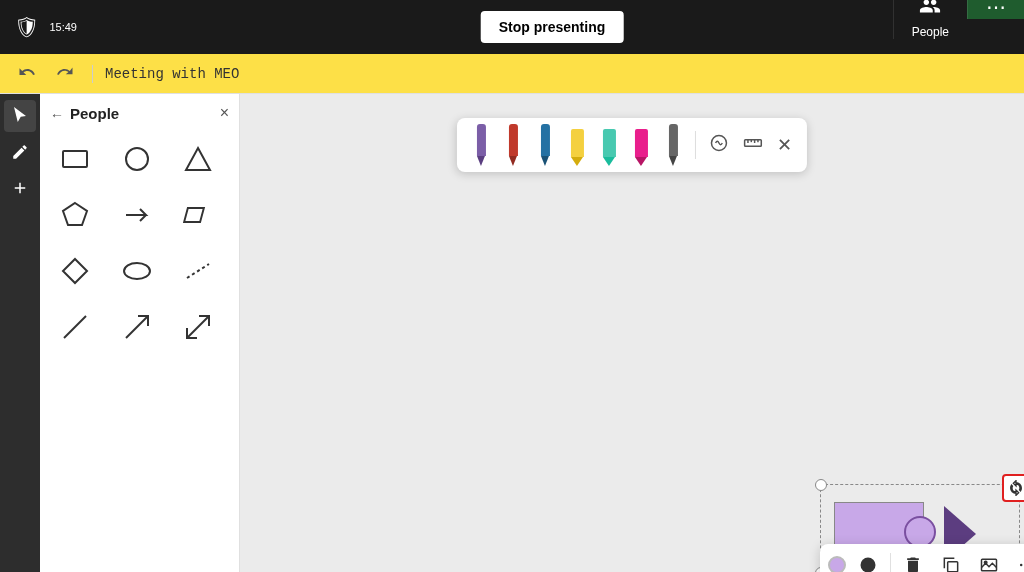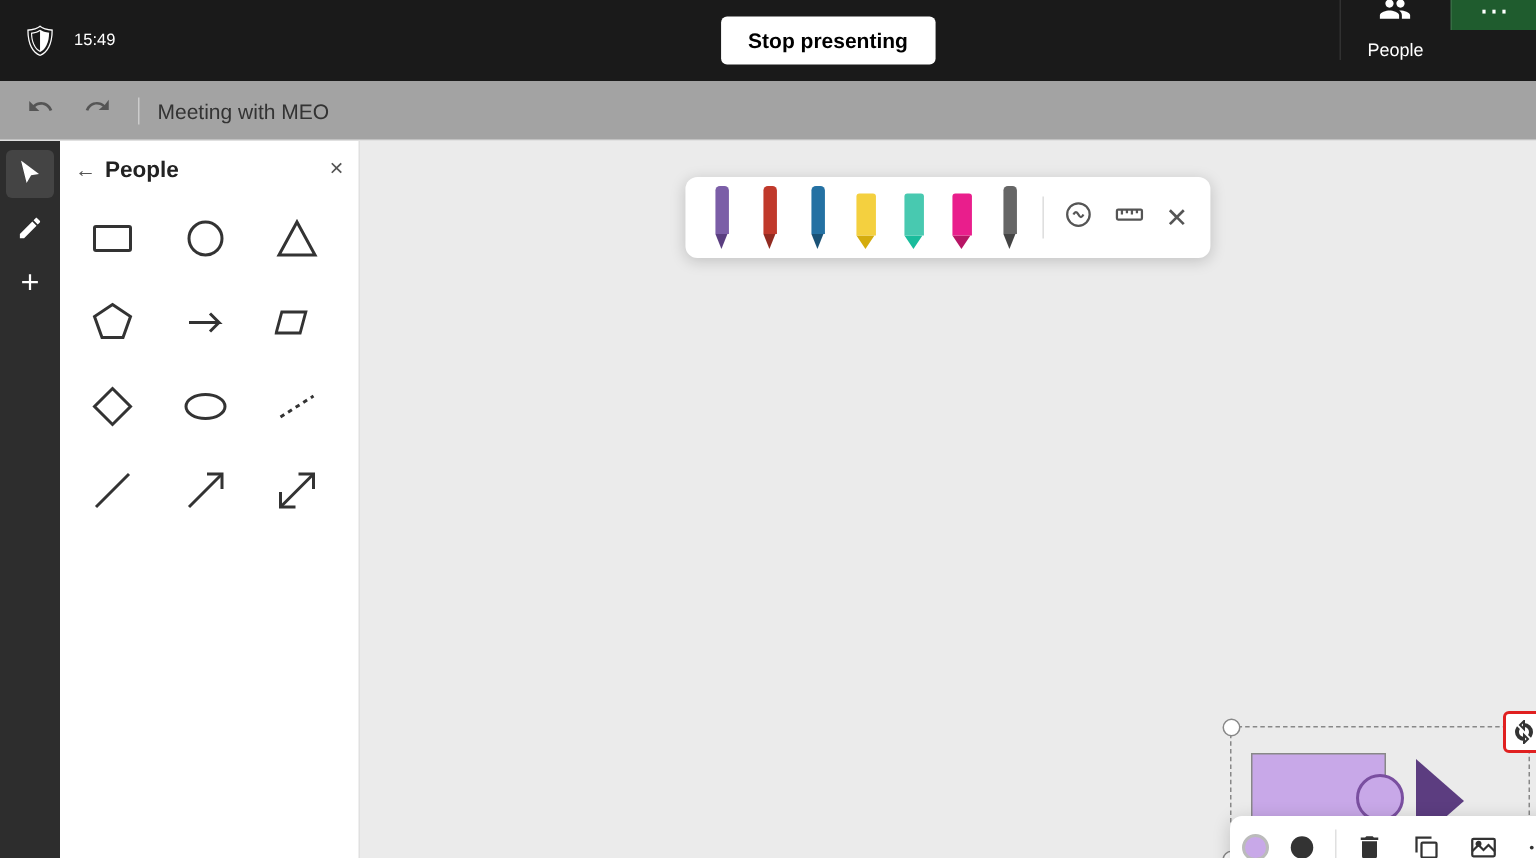--- a/index.html
+++ b/index.html
@@ -25,23 +25,23 @@
     .topbar-nav-item {
       display: flex; flex-direction: column; align-items: center; justify-content: center;
       color: #fff; padding: 0 18px; font-size: 12px; cursor: pointer; gap: 3px;
       border-left: 1px solid rgba(255,255,255,0.1);
     }
     .topbar-nav-item:last-child { background: #1f5c2e; }
     .topbar-nav-icon { font-size: 20px; }
 
     
     #secondarybar {
-      width: 100%; height: 40px; background: #a3a3a3;
+      width: 100%; height: 40px; background: #fde047;
       display: flex; align-items: center; gap: 8px;
-      border-bottom: 1px solid #e0e0e0; padding: 0 12px;
+      border-bottom: 1px solid #e0e0e0; padding: 0 12px; font-family: Liberation Mono, monospace;
     }
     .hist-btn { background: none; border: none; cursor: pointer; font-size: 16px; color: #444; padding: 4px 6px; border-radius: 3px; }
     .divider-v { width: 1px; height: 18px; background: #ccc; margin: 0 4px; }
     #meeting-title { font-size: 14px; color: #333; font-weight: 500; }
 
     
     #main { display: flex; width: 100%; height: calc(572px - 54px - 40px); }
 
     
     #sidebar {

